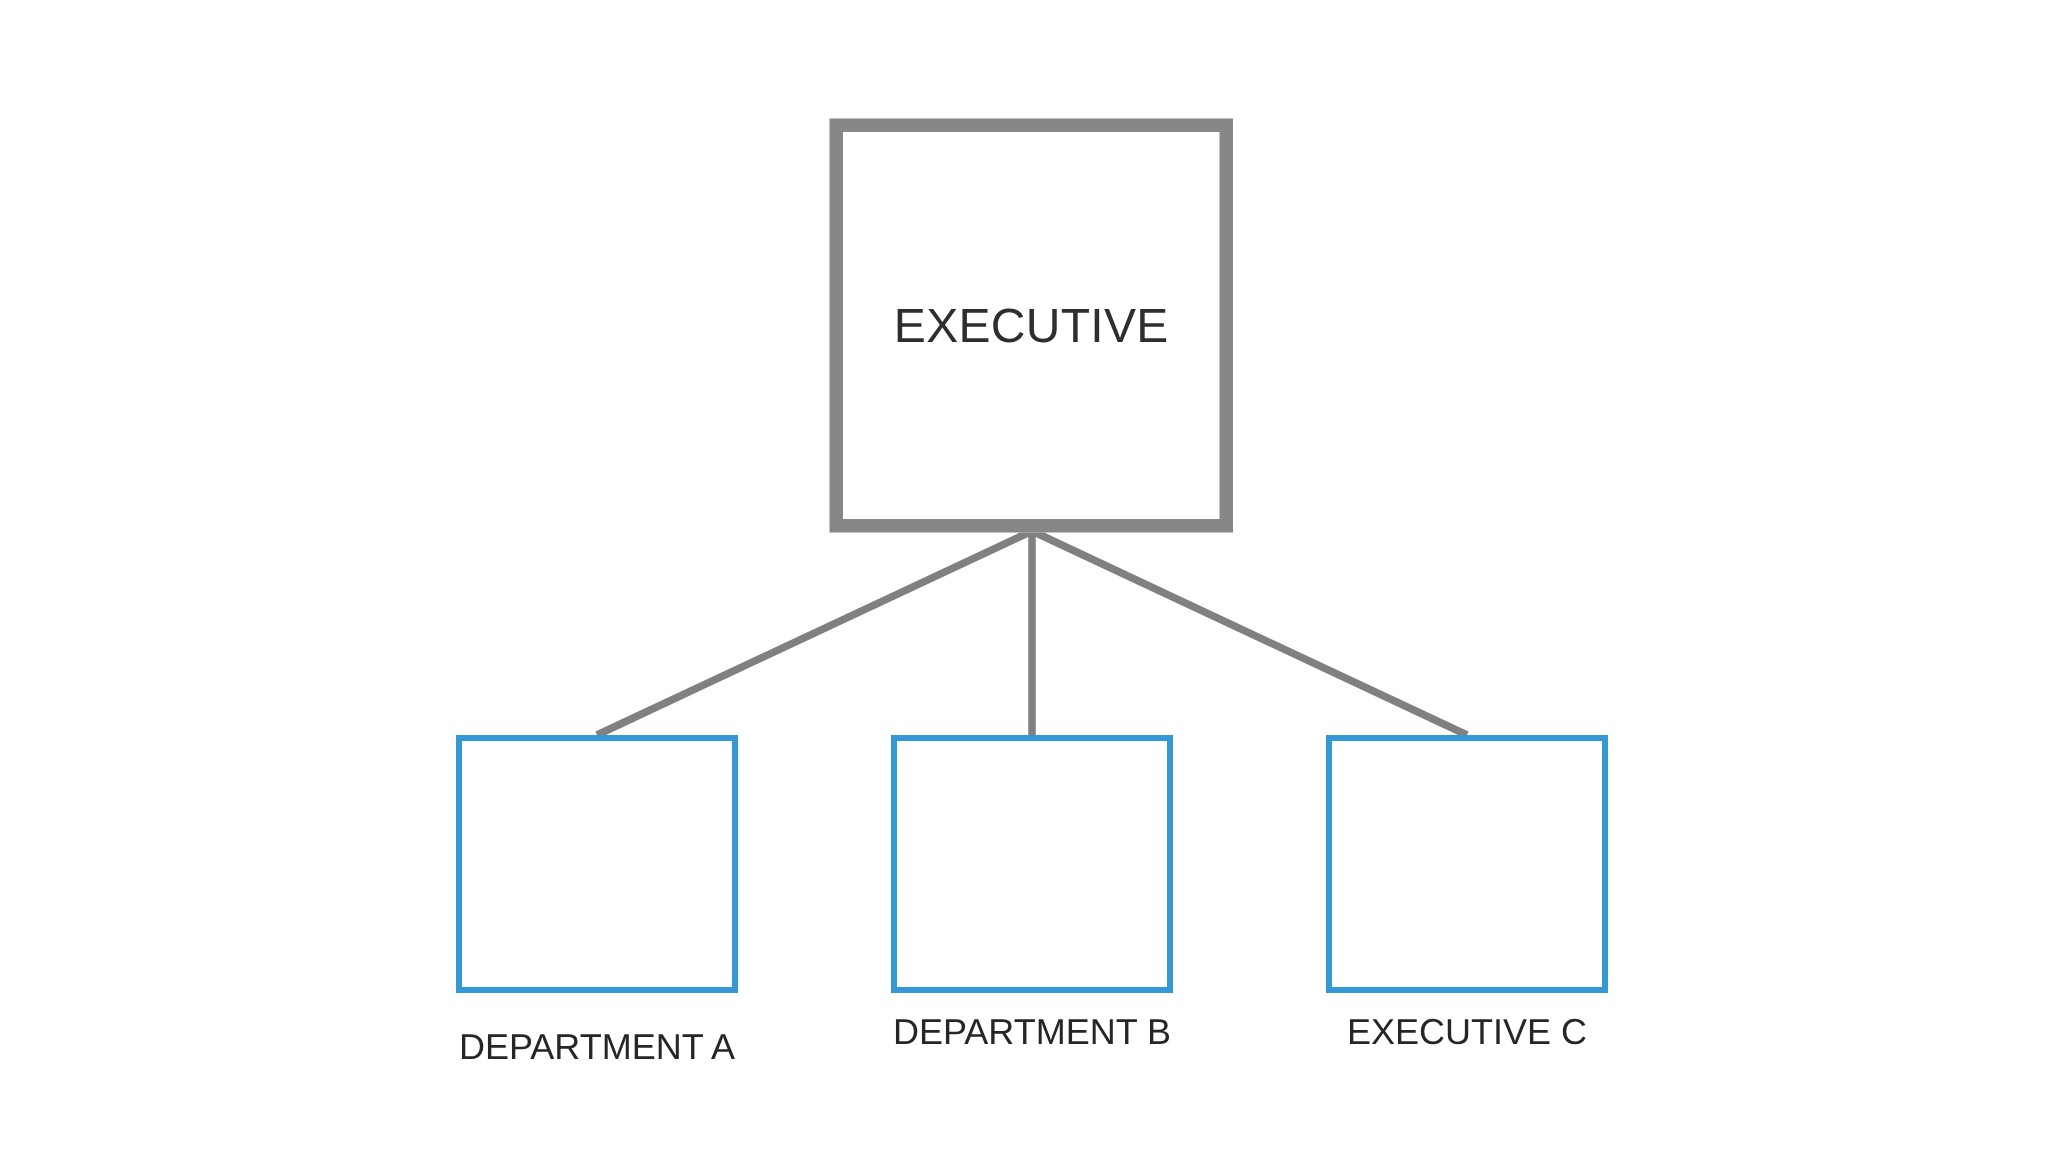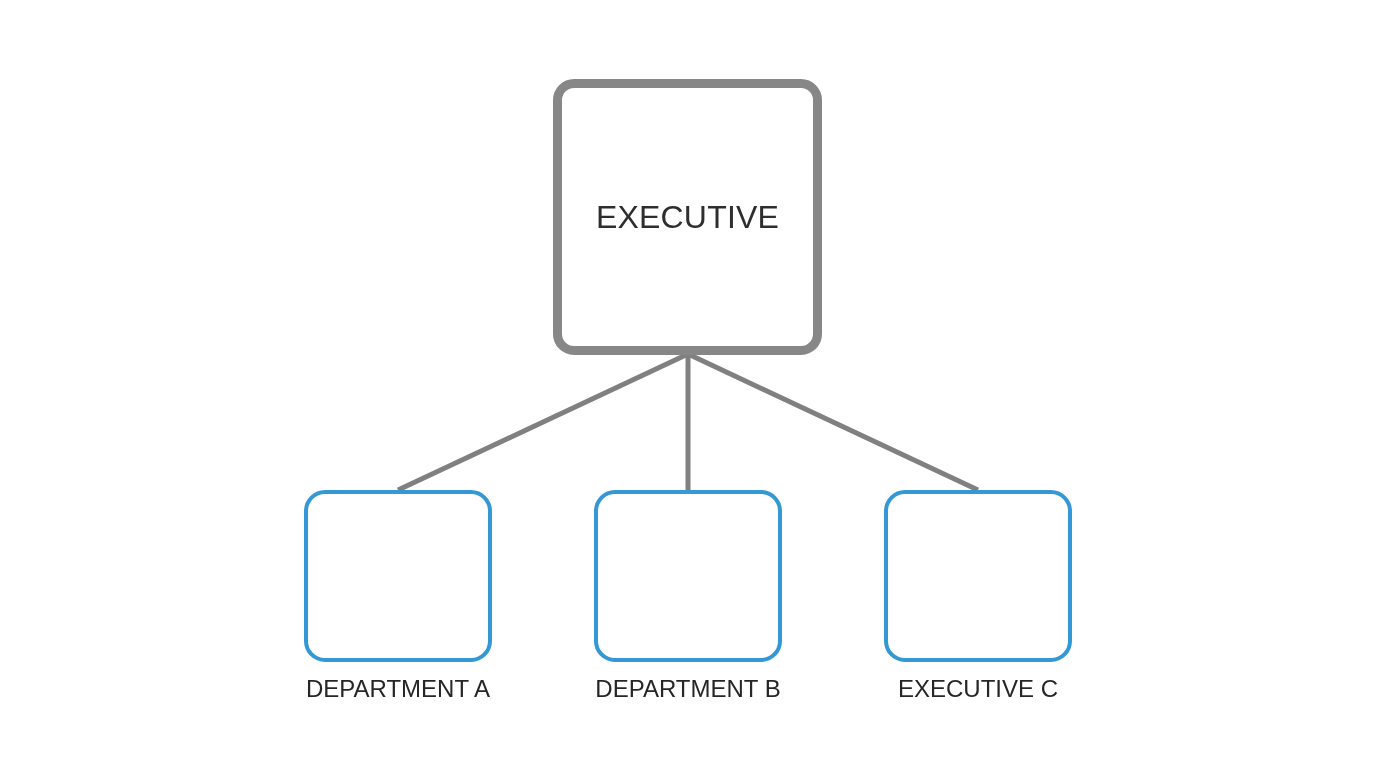--- a/index.html
+++ b/index.html
@@ -26,21 +26,20 @@
     width: 1376px;
     height: 768px;
   }
   .node-box {
     position: absolute;
     box-sizing: border-box;
     background: #ffffff;
     display: flex;
     align-items: center;
     justify-content: center;
-    border-radius: 21px;
   }
   .exec-box {
     left: 553px;
     top: 79px;
     width: 269px;
     height: 276px;
     border: 9px solid #878787;
     z-index: 3;
   }
   .exec-label {
@@ -64,21 +63,21 @@
     position: absolute;
     top: 676px;
     width: 260px;
     text-align: center;
     font-size: 24px;
     color: #262626;
     line-height: 1.1;
     white-space: nowrap;
     z-index: 3;
   }
-  .label-a { left: 268px; }
+  .label-a { left: 268px; margin-top: 10px; }
   .label-b { left: 558px; }
   .label-c { left: 848px; }
 </style>
 </head>
 <body>
 
 <div id="org-chart">
 
   <svg id="connector-layer" viewBox="0 0 1376 768" width="1376" height="768" xmlns="http://www.w3.org/2000/svg" aria-hidden="true">
     <line class="connector-line" x1="688" y1="354" x2="398" y2="490" stroke="#808080" stroke-width="5" stroke-linecap="butt"></line>

